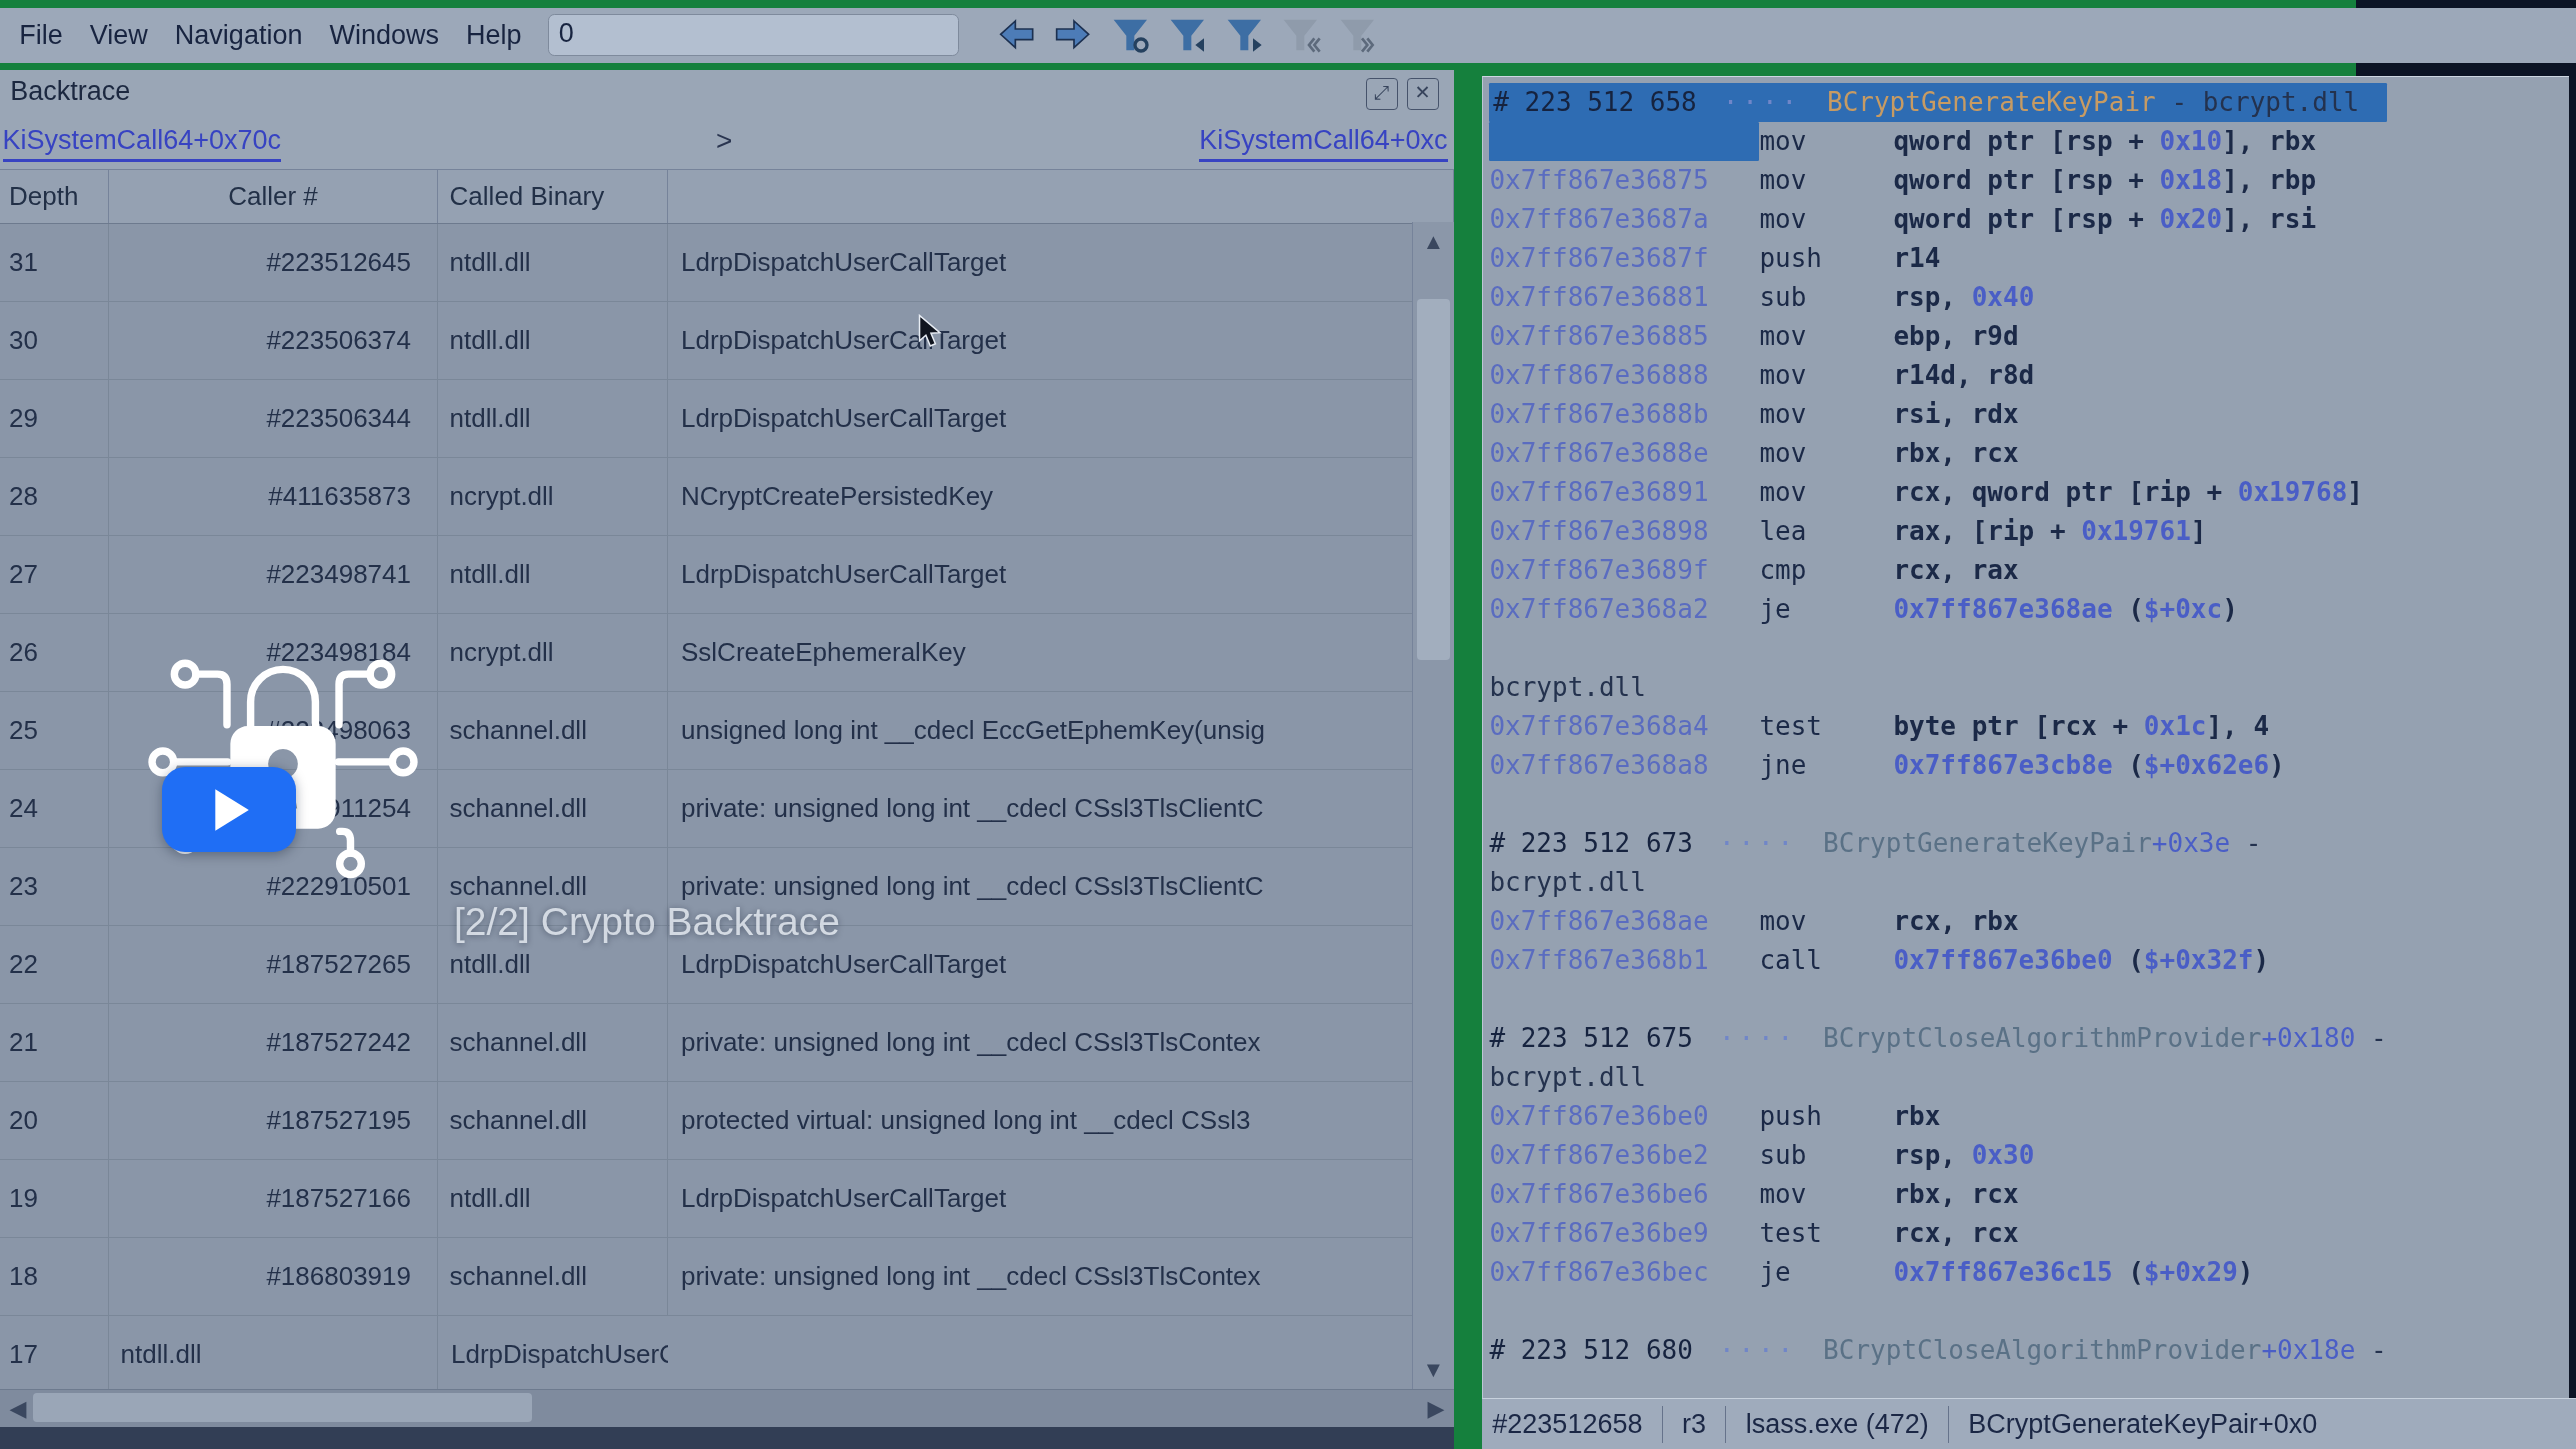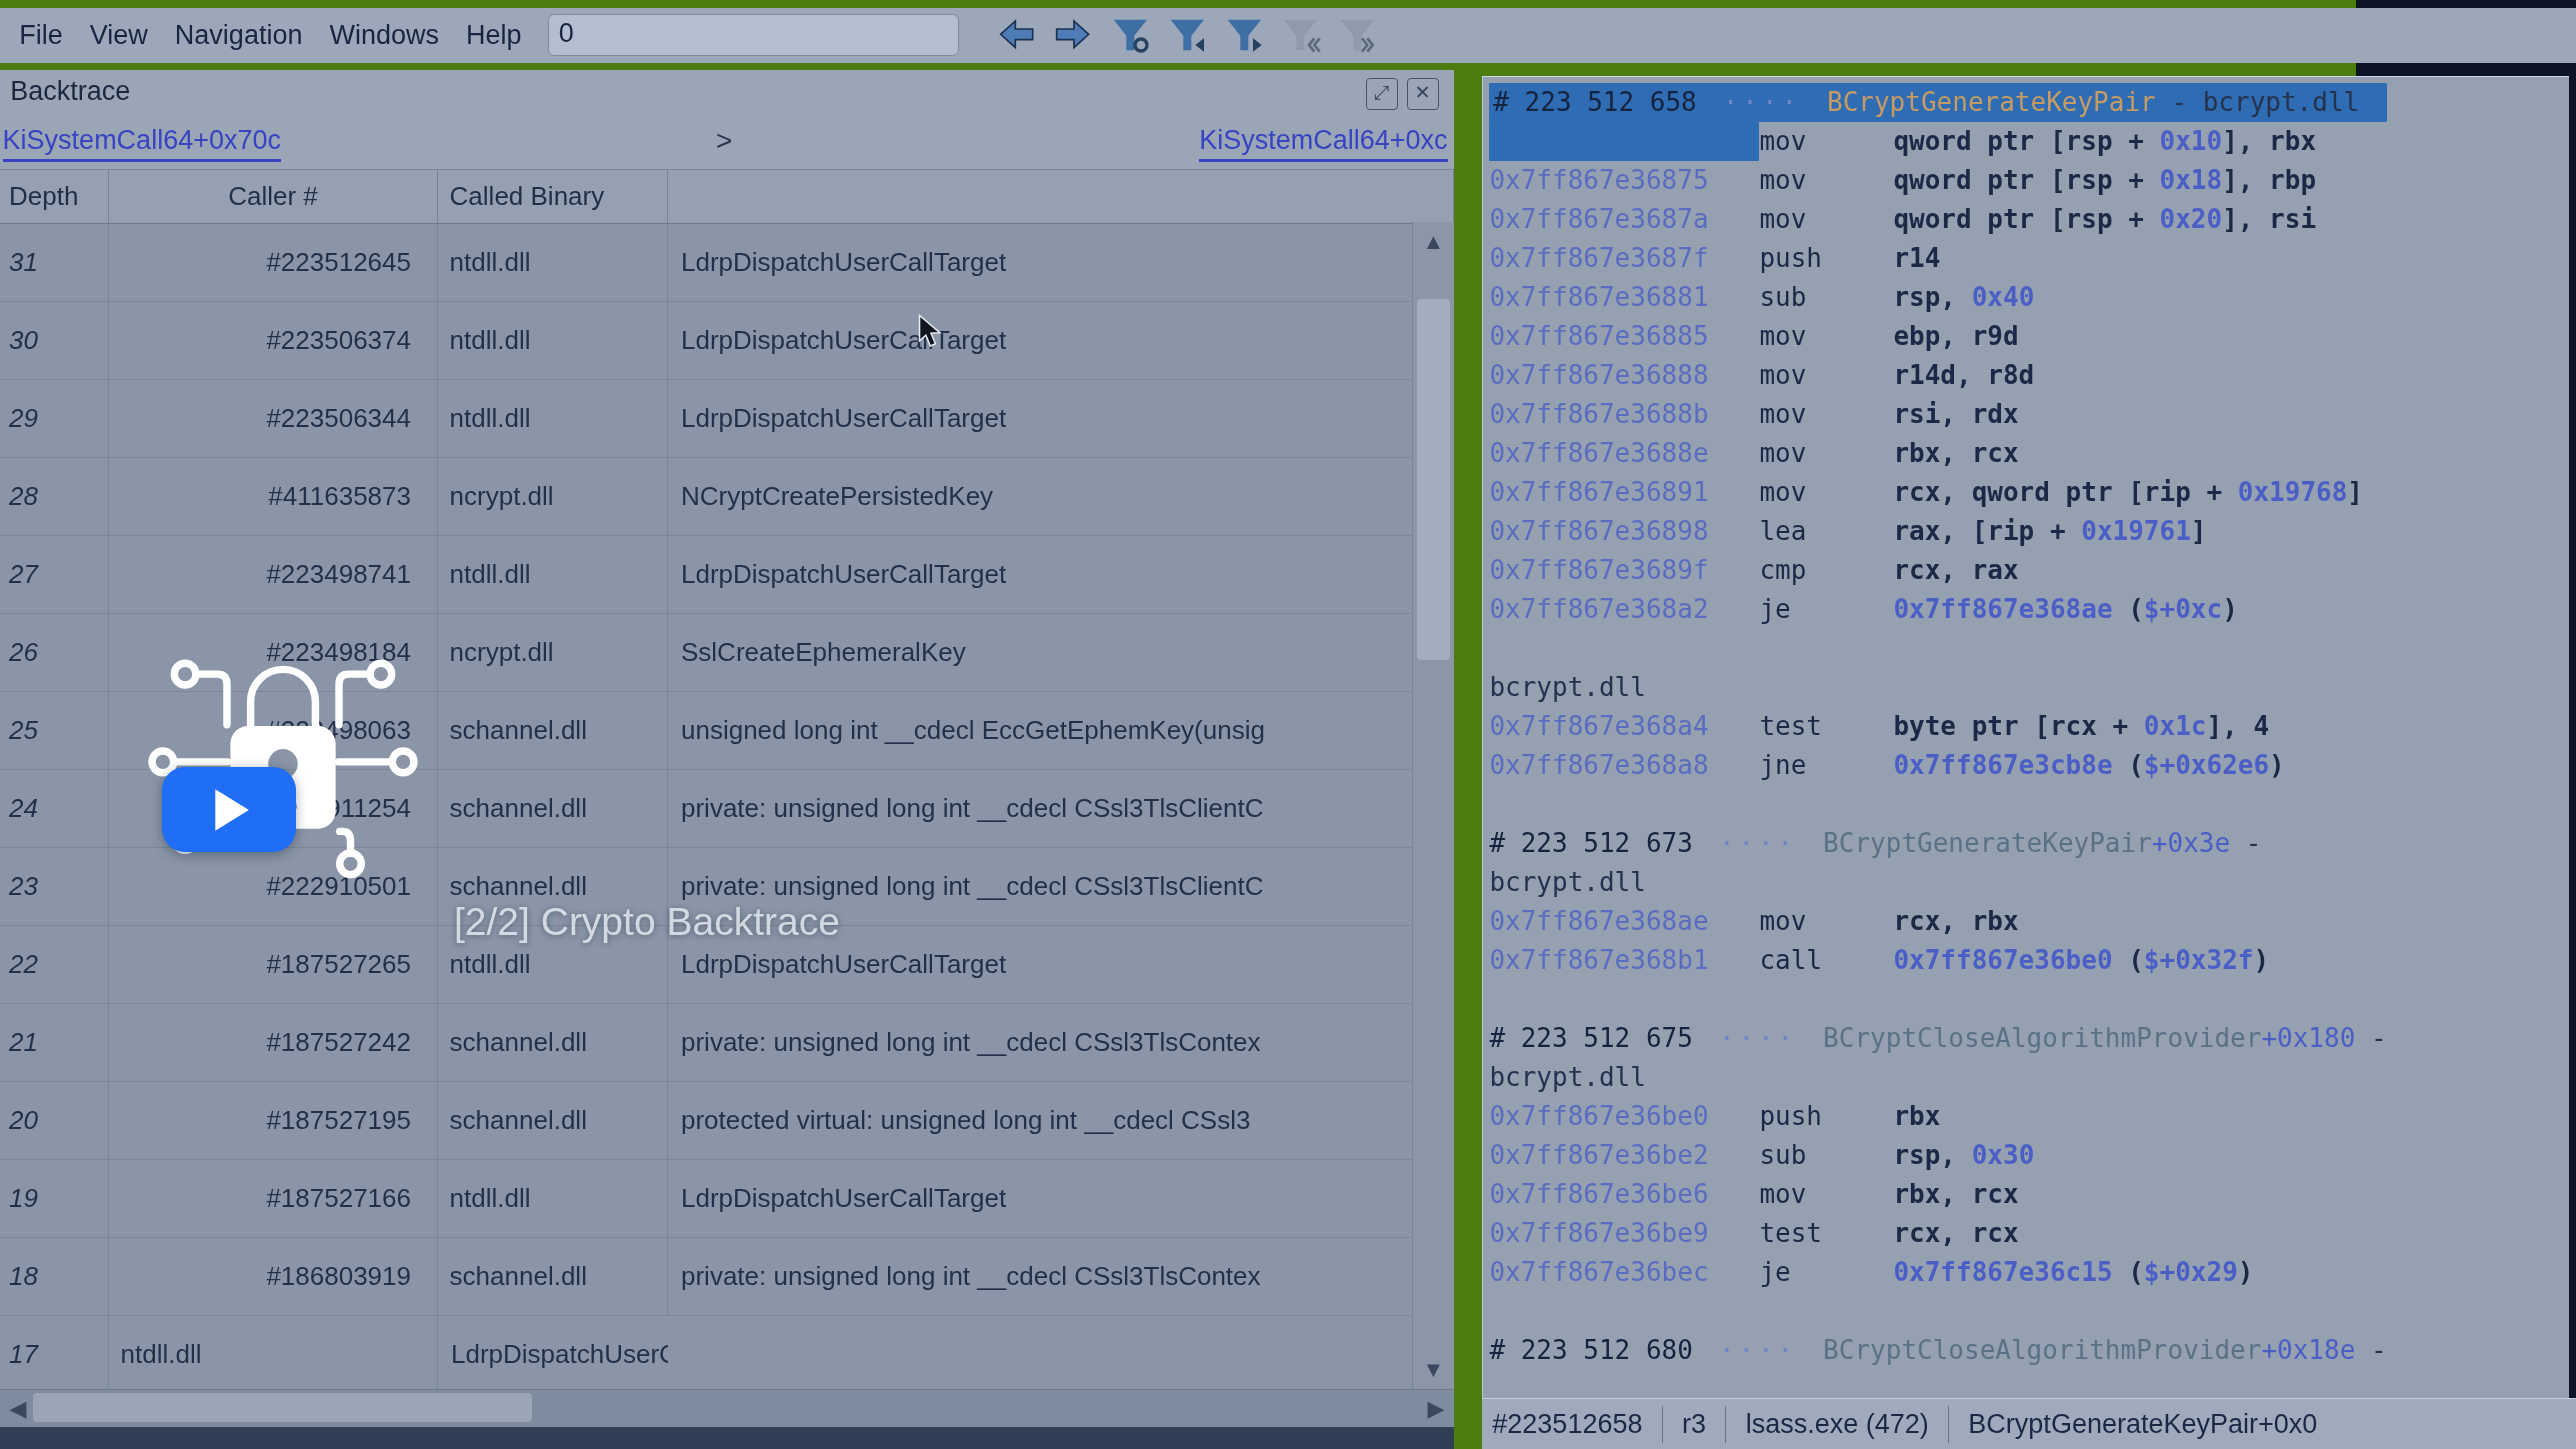--- a/index.html
+++ b/index.html
@@ -1,16 +1,16 @@
 <!DOCTYPE html>
 <html style="--sel: #2e6cb3; --fn-sel: #c79b63; --addr: #5a6cc0; --num: #4a5ec6; --link: #3743c2; --play: #1f6ef5;font-size:10.3px"><head>
 <meta charset="utf-8">
 <style>
   html,body{margin:0;padding:0;background:#0c1425;overflow:hidden;}
-  #root{position:relative;width:2356px;height:1449px;background:#4d7c0f;
+  #root{position:relative;width:2356px;height:1449px;background:#15803d;
         font-family:"Liberation Sans",sans-serif;color:#1b2745;}
 
   
   .menubar{position:absolute;left:0;top:7.7px;width:2576px;height:55px;background:#9ca8b9;
            display:flex;align-items:center;}
   .menu-item{font-size:27px;color:#182440;margin-left:27px;cursor:default;white-space:nowrap;}
   .menu-item:first-child{margin-left:19.3px;}
   .addr-input{margin-left:26px;width:399px;height:37px;background:#b3bfd0;border:1.9px solid #7e8a9c;
               border-radius:6.4px;font-size:27px;color:#182440;padding:0 0 2.6px 10.3px;
               font-family:"Liberation Sans",sans-serif;outline:none;}
@@ -38,21 +38,21 @@
   .tbl-header{display:grid;grid-template-columns:109px 329px 230px 745px 41px;height:53px;
               background:#95a1b2;border-bottom:1.9px solid #6d7a8e;border-top:1.3px solid #76839a;}
   .tbl-header .hc{font-size:26px;color:#223047;border-right:1.3px solid #76839a;display:flex;align-items:center;}
   .hc.c-depth{padding-left:9px;} .hc.c-caller{justify-content:center;}
   .hc.c-binary{padding-left:11.6px;} .hc.c-fn{border-right:none;}
   .rows{position:relative;}
   .trow{display:grid;grid-template-columns:109px 329px 230px 785px;height:77px;
         border-bottom:1.3px solid #7a8798;cursor:default;}
   .trow .td{font-size:26px;color:#233049;display:flex;align-items:center;overflow:hidden;
             white-space:nowrap;border-right:1.3px solid #7a8798;}
-  .td.d{padding-left:9px;font-style:italic;} .td.c{justify-content:flex-end;padding-right:26px;}
+  .td.d{padding-left:9px;} .td.c{justify-content:flex-end;padding-right:26px;}
   .td.b{padding-left:11.6px;} .td.f{padding-left:13px;border-right:none;}
 
   
   .vscroll{position:absolute;right:0;top:152px;width:41px;bottom:60px;background:#8b97a9;border-left:1.3px solid #76839a;}
   .vscroll .thumb{position:absolute;left:3.9px;right:3.9px;top:77px;height:361px;background:#a2aebe;border-radius:3.9px;}
   .sbtn{position:absolute;left:0;width:100%;height:40px;color:#3a475f;font-size:22px;
         display:flex;align-items:center;justify-content:center;}
   .vscroll .up{top:0;} .vscroll .down{bottom:0;}
   .hscroll{position:absolute;left:0;bottom:23px;height:37px;width:1454px;background:#7f8b9e;border-top:1.3px solid #6d7a8e;}
   .hscroll .thumb{position:absolute;top:3.2px;height:29px;left:33px;width:499px;background:#9aa6b7;border-radius:3.9px;}

